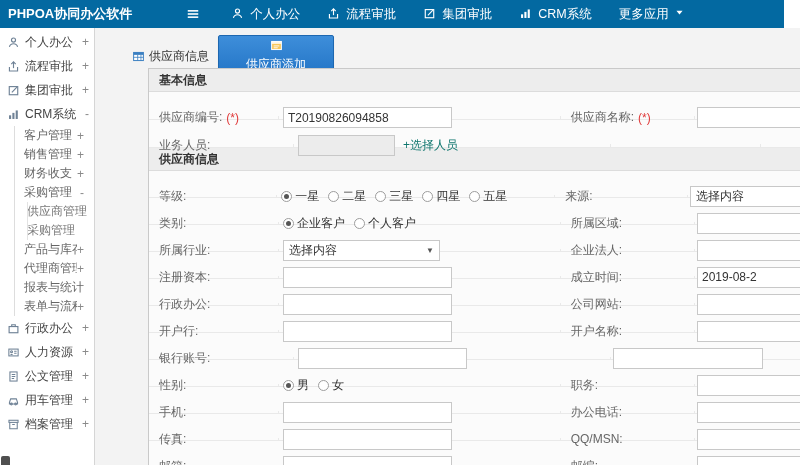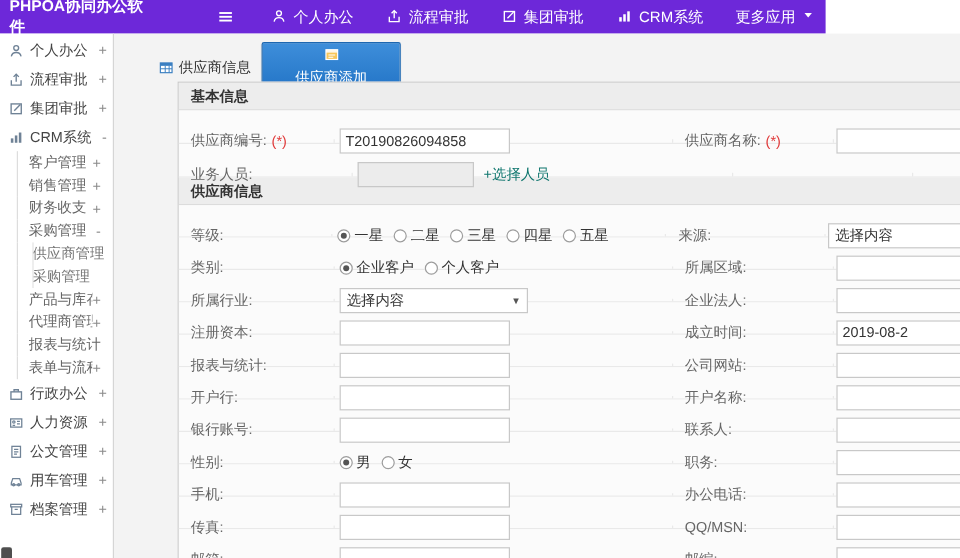--- a/index.html
+++ b/index.html
@@ -1,20 +1,20 @@
 <!DOCTYPE html>
 <html><head>
 <meta charset="utf-8">
 <style>
   html,body{margin:0;padding:0;}
   body{width:800px;height:465px;overflow:hidden;position:relative;background:#fff;
        font-family:"Liberation Sans","DejaVu Sans",sans-serif;font-size:12px;color:#333;}
   svg{display:block;}
   
-  .topbar{position:absolute;left:0;top:0;width:688px;height:28px;background:#6d28d9;
+  .topbar{position:absolute;left:0;top:0;width:784px;height:28px;background:#0369a1;
           display:flex;align-items:center;color:#fff;}
   .logo{font-size:13px;font-weight:bold;padding-left:8px;letter-spacing:0;}
   .topnav{display:flex;align-items:center;margin-left:44px;gap:15px;}
   .nav-item{display:flex;align-items:center;gap:5px;padding:0 6px;height:28px;cursor:pointer;
             font-size:12.5px;white-space:nowrap;}
   .nav-item .ic{width:14px;height:14px;color:#fff;}
   .ham{padding:0 10px;}
   
   .sidebar{position:absolute;left:0;top:28px;width:95px;height:437px;background:#fff;
            border-right:1px solid #d5d5d5;box-sizing:border-box;overflow:hidden;padding-top:2px;}
@@ -47,21 +47,21 @@
               color:#333;font-weight:bold;padding-left:10px;font-size:12px;}
   .frow{display:flex;height:26px;border-bottom:1px solid #e9e9e9;background:#fbfbfb;}
   .frow.h27{height:27px;}
   .c{display:flex;align-items:center;box-sizing:border-box;overflow:visible;margin-top:24px;}
   .c-label{width:145px;padding-left:10px;color:#666;border-right:1px solid #e9e9e9;}
   .c-field{width:317px;padding-left:4px;border-right:1px solid #e9e9e9;}
   .c-label2{width:150px;padding-left:10px;color:#666;border-right:1px solid #e9e9e9;}
   .c-field2{flex:1;padding-left:2px;}
   .req{color:#e03b3b;margin-left:4px;}
   .txt{height:21px;border:1px solid #c8c8c8;background:#fff;padding:0 4px;font-size:12px;
-       color:#333;width:142px;box-sizing:border-box;flex-shrink:0;
+       color:#333;width:169px;box-sizing:border-box;flex-shrink:0;
        font-family:"Liberation Sans","DejaVu Sans",sans-serif;}
   .txt.w2{width:150px;}
   .txt.picker{width:97px;background:#ececec;}
   .link{color:#0f766e;text-decoration:none;margin-left:8px;white-space:nowrap;}
   .selectbox{width:157px;height:21px;border:1px solid #c8c8c8;background:#fff;display:flex;
              align-items:center;justify-content:space-between;padding:0 5px;box-sizing:border-box;
              color:#333;cursor:pointer;flex-shrink:0;}
   .selectbox .caret{font-size:8px;color:#555;}
   .radio-item{display:flex;align-items:center;margin-right:9px;white-space:nowrap;}
   .radio{width:11px;height:11px;border-radius:50%;border:1px solid #9d9d9d;background:#fff;
@@ -410,21 +410,21 @@
         </div>
         <div class="c c-label2">
           <span class="lbl">成立时间:</span>
         </div>
         <div class="c c-field2">
           <input class="txt w2" type="text" value="2019-08-2" style="">
         </div>
       </div>
       <div class="frow">
         <div class="c c-label">
-          <span class="lbl">报表与统计:</span>
+          <span class="lbl">行政办公:</span>
         </div>
         <div class="c c-field">
           <input class="txt " type="text" value="" style="">
         </div>
         <div class="c c-label2">
           <span class="lbl">公司网站:</span>
         </div>
         <div class="c c-field2">
           <input class="txt w2" type="text" value="" style="">
         </div>
@@ -442,23 +442,20 @@
         <div class="c c-field2">
           <input class="txt w2" type="text" value="" style="">
         </div>
       </div>
       <div class="frow">
         <div class="c c-label">
           <span class="lbl">银行账号:</span>
         </div>
         <div class="c c-field">
           <input class="txt " type="text" value="" style="">
-        </div>
-        <div class="c c-label2">
-          <span class="lbl">联系人:</span>
         </div>
         <div class="c c-field2">
           <input class="txt w2" type="text" value="" style="">
         </div>
       </div>
       <div class="frow">
         <div class="c c-label">
           <span class="lbl">性别:</span>
         </div>
         <div class="c c-field">

